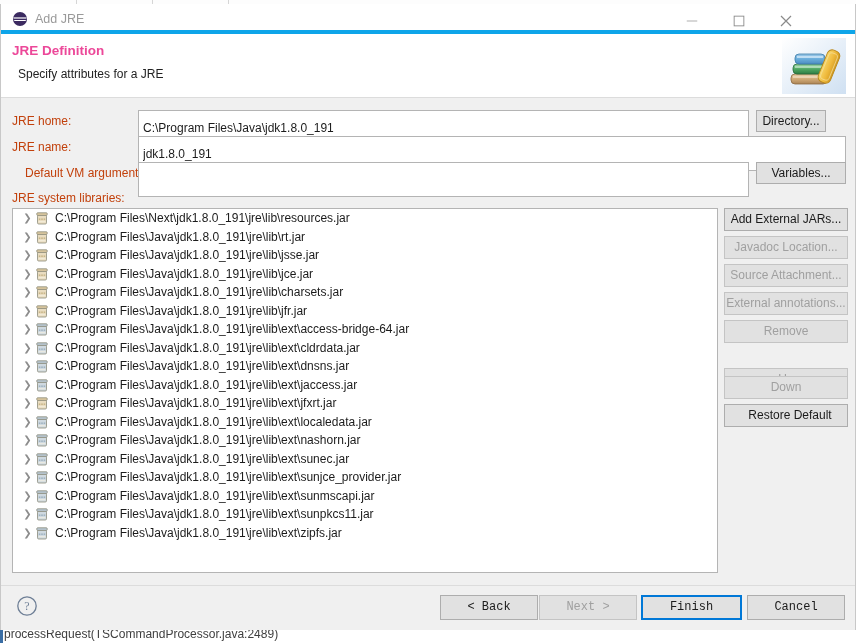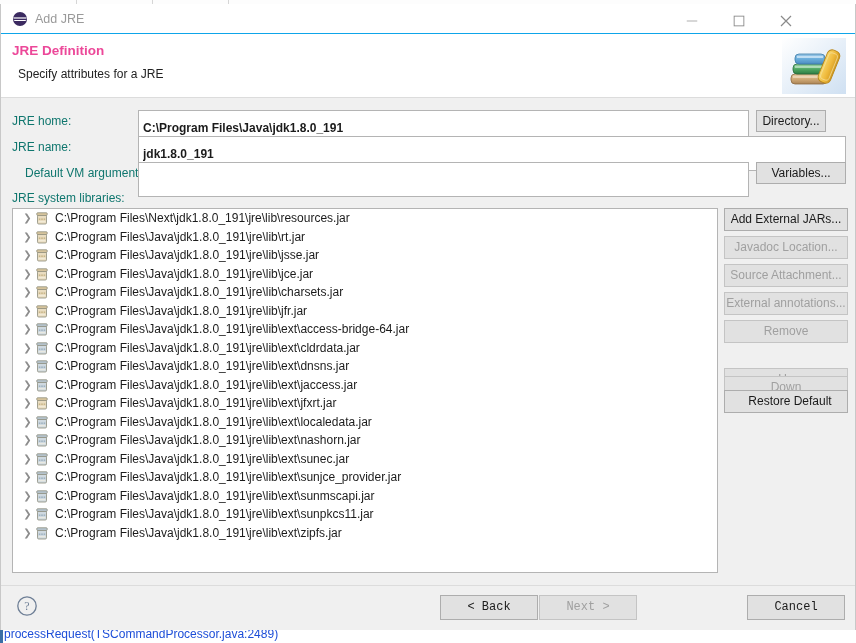--- a/index.html
+++ b/index.html
@@ -39,21 +39,21 @@
     top: 0; width: 1px; height: 4px;
     background: #d6d6d6;
   }
 
   
   .titlebar {
     position: absolute;
     left: 1px; top: 4px;
     width: 854px; height: 30px;
     background: #ffffff;
-    border-bottom: 1px solid #0ea5e9;
+    border-bottom: 4px solid #0ea5e9;
     box-sizing: border-box;
   }
   .title-icon {
     position: absolute;
     left: 11px; top: 7px;
     width: 16px; height: 16px;
   }
   .title-text {
     position: absolute;
     left: 34px; top: 7px;
@@ -107,37 +107,36 @@
   .body {
     position: absolute;
     left: 1px; top: 98px;
     width: 854px; height: 487px;
     background: #f0f0f0;
   }
 
   .field-label {
     position: absolute;
     font-size: 12px;
-    color: #0f766e;
+    color: #c2410c;
     white-space: nowrap;
     line-height: 14px;
   }
   .field-input {
     position: absolute;
     background: #ffffff;
     border: 1px solid #b4b4b4;
     box-sizing: border-box;
     font-family: "Liberation Sans", sans-serif;
     font-size: 12px;
     color: #1b1b1b;
     padding: 0 4px;
     line-height: 19px;
     height: 35px;
     outline: none;
-    font-weight: bold;
   }
 
   
   .btn {
     position: absolute;
     background: #e1e1e1;
     border: 1px solid #adadad;
     box-sizing: border-box;
     font-family: "Liberation Sans", sans-serif;
     font-size: 12px;
@@ -231,21 +230,21 @@
     left: 0; top: 630px;
     width: 856px; height: 13px;
     background: #ffffff;
     overflow: hidden;
   }
   .leak-text {
     position: absolute;
     left: 4px; top: -3px;
     font-family: "Liberation Sans", sans-serif;
     font-size: 12px;
-    color: #1d4ed8;
+    color: #404040;
     white-space: nowrap;
     text-align: center;
   }
   .leak-bar {
     position: absolute;
     left: 0; top: 0;
     width: 3px; height: 13px;
     background: #3a6ea5;
   }
   .window-edge {
@@ -597,35 +596,36 @@
     </div>
 
     <div id="side-buttons">
         <div class="btn side-btn" style="top: 110px; line-height: 21px;">Add External JARs...</div>
         <div class="btn side-btn disabled" style="top: 138px; line-height: 21px;">Javadoc Location...</div>
         <div class="btn side-btn disabled" style="top: 166px; line-height: 21px;">Source Attachment...</div>
         <div class="btn side-btn disabled" style="top: 194px; line-height: 21px;">External annotations...</div>
         <div class="btn side-btn disabled" style="top: 222px; line-height: 21px;">Remove</div>
         <div class="btn side-btn disabled" style="top: 250px; line-height: 21px; margin-top: 20px;">Up</div>
         <div class="btn side-btn disabled" style="top: 278px; line-height: 21px;">Down</div>
-        <div class="btn side-btn" style="top: 292px; line-height: 21px; padding-left: 8px;">Restore Default</div>
+        <div class="btn side-btn" style="top: 306px; line-height: 21px; padding-left: 8px;">Restore Default</div>
       </div>
 
   </div>
 
   <div class="footer">
     <div class="help-icon">
       <svg width="22" height="22" viewBox="0 0 22 22">
         <circle cx="11" cy="11" r="9.2" fill="none" stroke="#6e7f96" stroke-width="1.3"></circle>
         <text x="11" y="15.3" font-family="Liberation Serif, serif" font-size="12" fill="#6e7f96" text-anchor="middle">?</text>
       </svg>
     </div>
 
     <div class="foot-btn btn" style="left:439px; line-height:23px;">&lt; Back</div>
     <div class="foot-btn btn disabled" style="left:538px; line-height:23px;">Next &gt;</div>
+    <div class="foot-btn btn default" style="left:640px; width:101px; line-height:21px;">Finish</div>
     <div class="foot-btn btn" style="left:746px; line-height:23px;">Cancel</div>
   </div>
 
   <div class="bottom-leak">
     <div class="leak-bar"></div>
     <div class="leak-text">processRequest(TSCommandProcessor.java:2489)</div>
   </div>
 
 </div>
 

